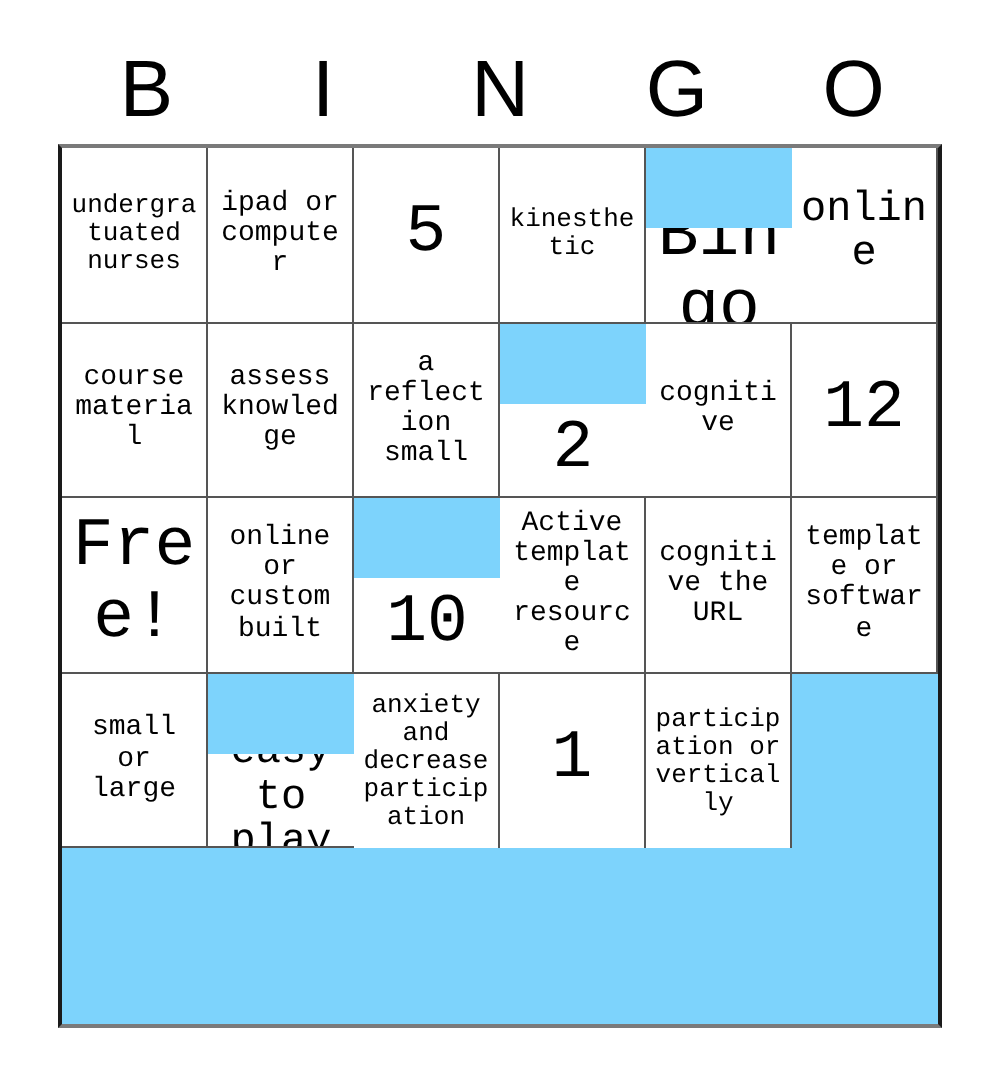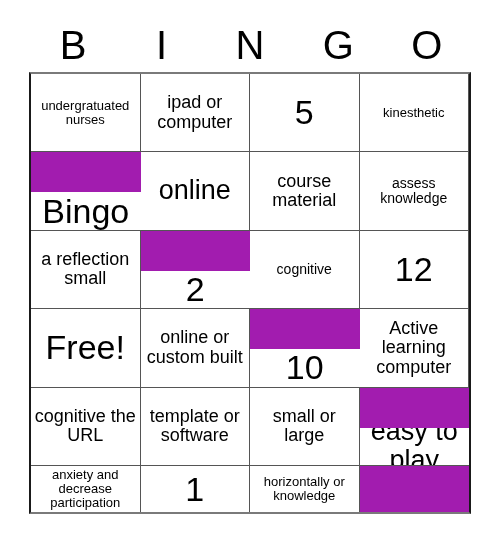--- a/index.html
+++ b/index.html
@@ -50,23 +50,24 @@
     left: 29px;
     top: 72px;
     width: 442px;
     height: 442px;
     border-top: 2px solid #7a7a7a;
     border-left: 2px solid #1a1a1a;
     border-right: 2px solid #1a1a1a;
     border-bottom: 2px solid #7a7a7a;
     box-sizing: border-box;
     display: grid;
-    grid-template-columns: repeat(4, 1fr);
+    grid-template-columns: repeat(6, 1fr);
     grid-template-rows: repeat(5, 1fr);
-    background: #a21caf;
+    background: #7dd3fc;
+    font-family: Liberation Mono, monospace;
   }
   .cell {
     border-right: 1px solid #555555;
     border-bottom: 1px solid #555555;
     box-sizing: border-box;
     display: flex;
     align-items: center;
     justify-content: center;
     text-align: center;
     padding: 2px 3px;
@@ -78,22 +79,22 @@
 
   .cell span {
     display: block;
     width: 100%;
     line-height: 1.08;
     word-wrap: break-word;
   }
 
   
   .sz-xl  { font-size: 34px; }
-  .sz-lg  { font-size: 27px; }
-  .sz-md  { font-size: 18px; }
+  .sz-lg  { font-size: 21px; }
+  .sz-md  { font-size: 14px; }
   .sz-sm  { font-size: 14px; }
   .sz-xs  { font-size: 13px; }
 </style>
 </head>
 <body>
 
 <div id="card">
 
   <div id="header">
     <div class="header-cell">B</div>
@@ -147,21 +148,21 @@
         <span class="sz-xl">Free!</span>
       </div>
     <div class="cell">
         <span class="sz-md">online or custom built</span>
       </div>
     <div class="cell">
         <span class="sz-xl">10</span>
       </div>
 
     <div class="cell">
-        <span class="sz-md">Active learning computer</span>
+        <span class="sz-md">Active template resource</span>
       </div>
     <div class="cell">
         <span class="sz-md">cognitive the URL</span>
       </div>
     <div class="cell">
         <span class="sz-md">template or software</span>
       </div>
     <div class="cell">
         <span class="sz-md">small or large</span>
       </div>
@@ -169,17 +170,17 @@
     <div class="cell">
         <span class="sz-lg">easy to play</span>
       </div>
     <div class="cell">
         <span class="sz-xs">anxiety and decrease participation</span>
       </div>
     <div class="cell">
         <span class="sz-xl">1</span>
       </div>
     <div class="cell">
-        <span class="sz-xs">horizontally or knowledge</span>
+        <span class="sz-xs">participation or vertically</span>
       </div>
   </div>
 
 </div>
 
 </body></html>

